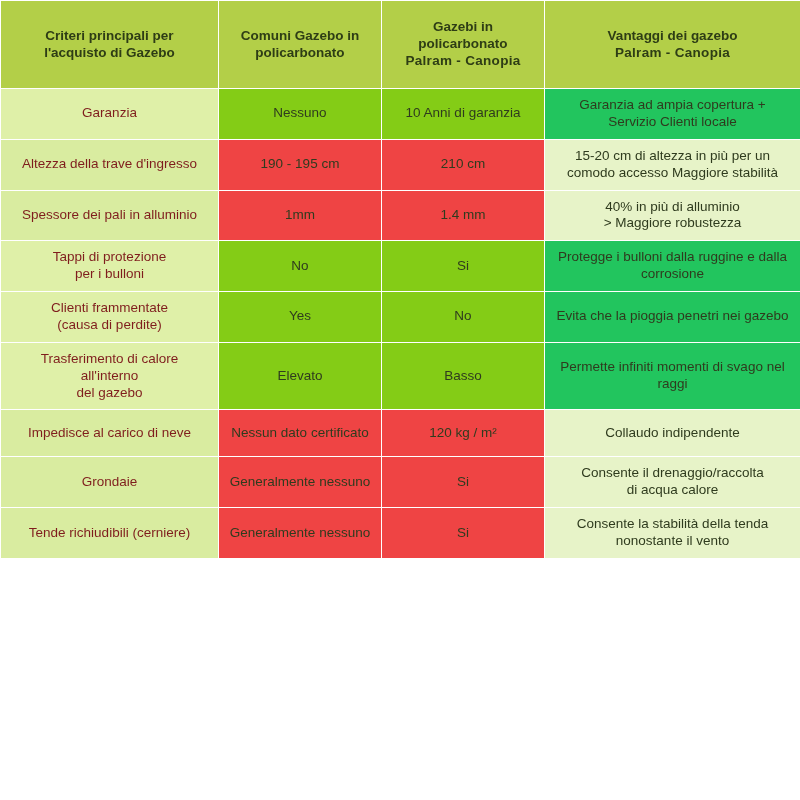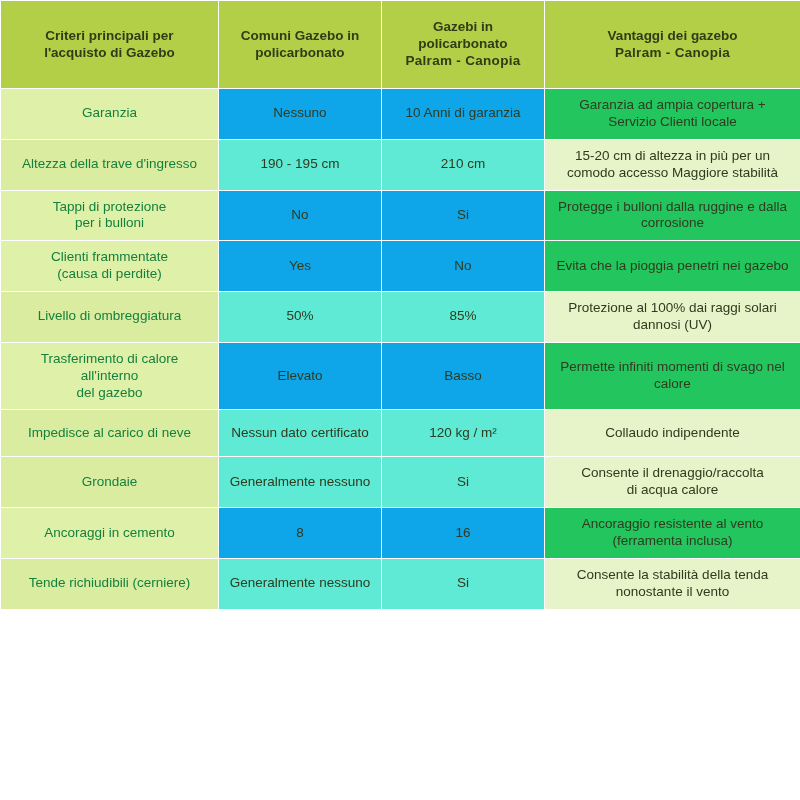--- a/index.html
+++ b/index.html
@@ -51,31 +51,31 @@
     display: block;
     font-weight: bold;
     letter-spacing: 0.3px;
   }
   tbody tr td {
     height: 47px;
   }
   td.crit {
     background: #dff0a8;
     font-weight: normal;
-    color: #15803d;
+    color: #7f1d1d;
     padding: 6px 12px;
   }
   tbody tr.alt td.crit {
     background: #d9ecA0;
   }
   td.val {
-    background: #0ea5e9;
+    background: #84cc16;
   }
   tbody tr.alt td.val {
-    background: #5eead4;
+    background: #ef4444;
   }
   td.adv {
     background: #22c55e;
   }
   tbody tr.alt td.adv {
     background: #e7f3c8;
     text-align: center;
   }
   .sub {
     display: block;
@@ -130,20 +130,32 @@
           <span class="sub">Altezza della trave d'ingresso</span>
           <span class="sub"></span>
         </td>
         <td class="val">190 - 195 cm</td>
         <td class="val">210 cm</td>
         <td class="adv">
           <span class="sub">15-20 cm di altezza in più per un</span>
           <span class="sub">comodo accesso Maggiore stabilità</span>
         </td>
       </tr>
+      <tr class="alt">
+        <td class="crit">
+          <span class="sub">Spessore dei pali in alluminio</span>
+          <span class="sub"></span>
+        </td>
+        <td class="val">1mm</td>
+        <td class="val">1.4 mm</td>
+        <td class="adv">
+          <span class="sub">40% in più di alluminio</span>
+          <span class="sub">&gt; Maggiore robustezza</span>
+        </td>
+      </tr>
       <tr>
         <td class="crit">
           <span class="sub">Tappi di protezione</span>
           <span class="sub">per i bulloni</span>
         </td>
         <td class="val">No</td>
         <td class="val">Si</td>
         <td class="adv">
           <span class="sub">Protegge i bulloni dalla ruggine e dalla</span>
           <span class="sub">corrosione</span>
@@ -154,42 +166,30 @@
           <span class="sub">Clienti frammentate</span>
           <span class="sub">(causa di perdite)</span>
         </td>
         <td class="val">Yes</td>
         <td class="val">No</td>
         <td class="adv">
           <span class="sub">Evita che la pioggia penetri nei gazebo</span>
           <span class="sub"></span>
         </td>
       </tr>
-      <tr class="alt">
-        <td class="crit">
-          <span class="sub">Livello di ombreggiatura</span>
-          <span class="sub"></span>
-        </td>
-        <td class="val">50%</td>
-        <td class="val">85%</td>
-        <td class="adv">
-          <span class="sub">Protezione al 100% dai raggi solari</span>
-          <span class="sub">dannosi (UV)</span>
-        </td>
-      </tr>
       <tr>
         <td class="crit">
           <span class="sub">Trasferimento di calore all'interno</span>
           <span class="sub">del gazebo</span>
         </td>
         <td class="val">Elevato</td>
         <td class="val">Basso</td>
         <td class="adv">
           <span class="sub">Permette infiniti momenti di svago nel</span>
-          <span class="sub">calore</span>
+          <span class="sub">raggi</span>
         </td>
       </tr>
       <tr class="alt">
         <td class="crit">
           <span class="sub">Impedisce al carico di neve</span>
           <span class="sub"></span>
         </td>
         <td class="val">Nessun dato certificato</td>
         <td class="val">120 kg / m²</td>
         <td class="adv">
@@ -202,32 +202,20 @@
           <span class="sub">Grondaie</span>
           <span class="sub"></span>
         </td>
         <td class="val">Generalmente nessuno</td>
         <td class="val">Si</td>
         <td class="adv">
           <span class="sub">Consente il drenaggio/raccolta</span>
           <span class="sub">di acqua calore</span>
         </td>
       </tr>
-      <tr>
-        <td class="crit">
-          <span class="sub">Ancoraggi in cemento</span>
-          <span class="sub"></span>
-        </td>
-        <td class="val">8</td>
-        <td class="val">16</td>
-        <td class="adv">
-          <span class="sub">Ancoraggio resistente al vento</span>
-          <span class="sub">(ferramenta inclusa)</span>
-        </td>
-      </tr>
       <tr class="alt">
         <td class="crit">
           <span class="sub">Tende richiudibili (cerniere)</span>
           <span class="sub"></span>
         </td>
         <td class="val">Generalmente nessuno</td>
         <td class="val">Si</td>
         <td class="adv">
           <span class="sub">Consente la stabilità della tenda</span>
           <span class="sub">nonostante il vento</span>

